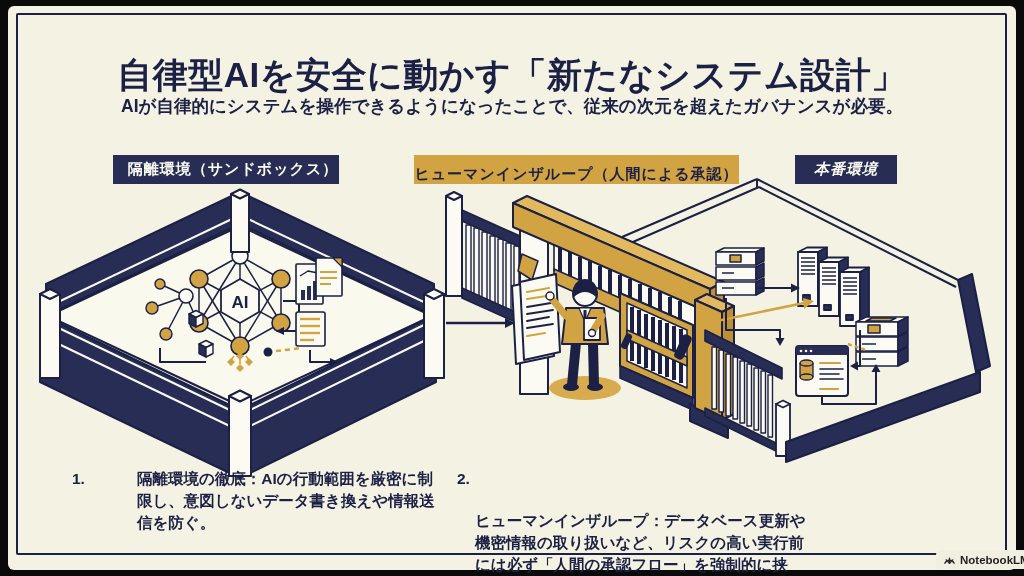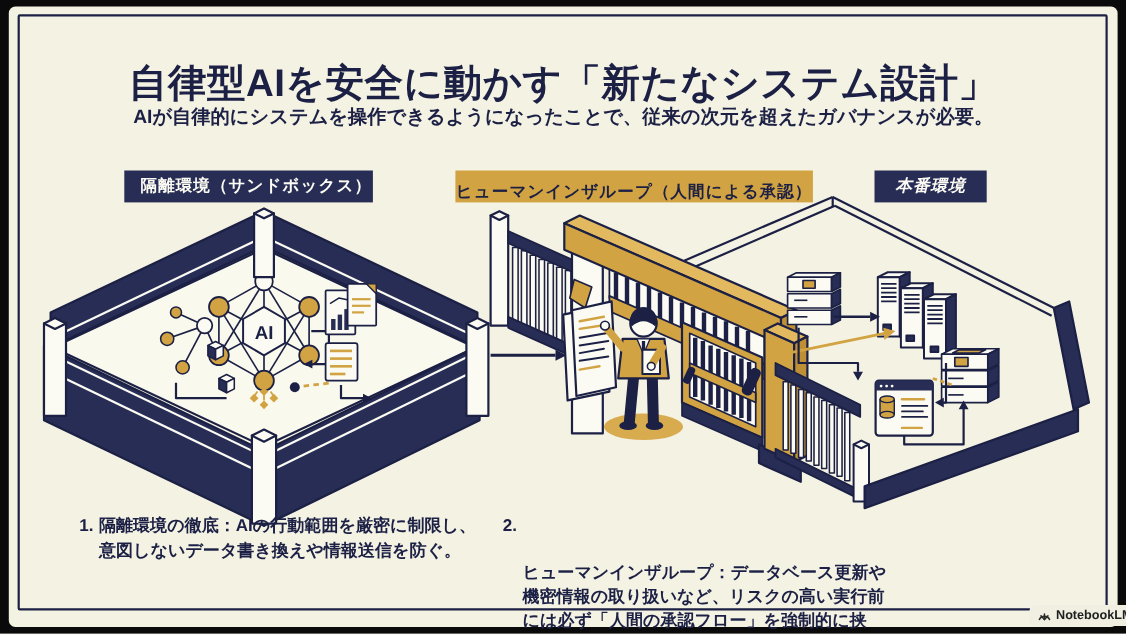--- a/index.html
+++ b/index.html
@@ -19,21 +19,21 @@
   .zone-label{position:absolute;top:155px;height:29px;display:flex;align-items:center;justify-content:center;
               font-size:15px;font-weight:700;letter-spacing:1px;z-index:2;}
   .zone-navy{background:var(--navy);color:#fdfcf4;}
   .zone-gold{background:var(--gold);color:var(--navy-dark);align-items:flex-end;}
   #label-sandbox{left:113px;width:226px;padding-left:14px;}
   #label-hitl{left:414px;width:325px;}
   #label-production{left:795px;width:102px;font-style:italic;}
   .note{position:absolute;display:flex;font-size:15.5px;font-weight:700;line-height:1.42;color:var(--navy-dark);z-index:2;}
   .note .num{margin-right:5px;white-space:nowrap;}
   #note-1{left:72px;top:468px;width:372px;}
-  #note-1 .note-text{width:345px;}
+  #note-1 .note-text{width:345px;margin-left:47px;}
   #note-2{left:457px;top:468px;width:368px;}
   #note-2 .note-text{width:340px;margin-top:42px;}
   .watermark{position:absolute;left:936px;top:550px;height:19px;padding:0 7px;display:flex;align-items:center;gap:4px;
              background:#f1efe2;border-radius:5px;font-size:11.5px;font-weight:700;color:#1f1f1f;z-index:4;}
   
   .f-navy{fill:var(--navy);} .f-navyd{fill:var(--navy-dark);} .f-paper{fill:var(--paper);}
   .f-gold{fill:var(--gold);} .f-goldl{fill:var(--gold-light);} .f-goldd{fill:var(--gold-dark);}
   .s-navy{stroke:var(--navy-dark);} .s-white{stroke:var(--paper);} .s-gold{stroke:var(--gold);}
   .nofill{fill:none;}
   text.ai{font-family:"Liberation Sans",sans-serif;font-size:17px;font-weight:800;fill:var(--navy-dark);}

